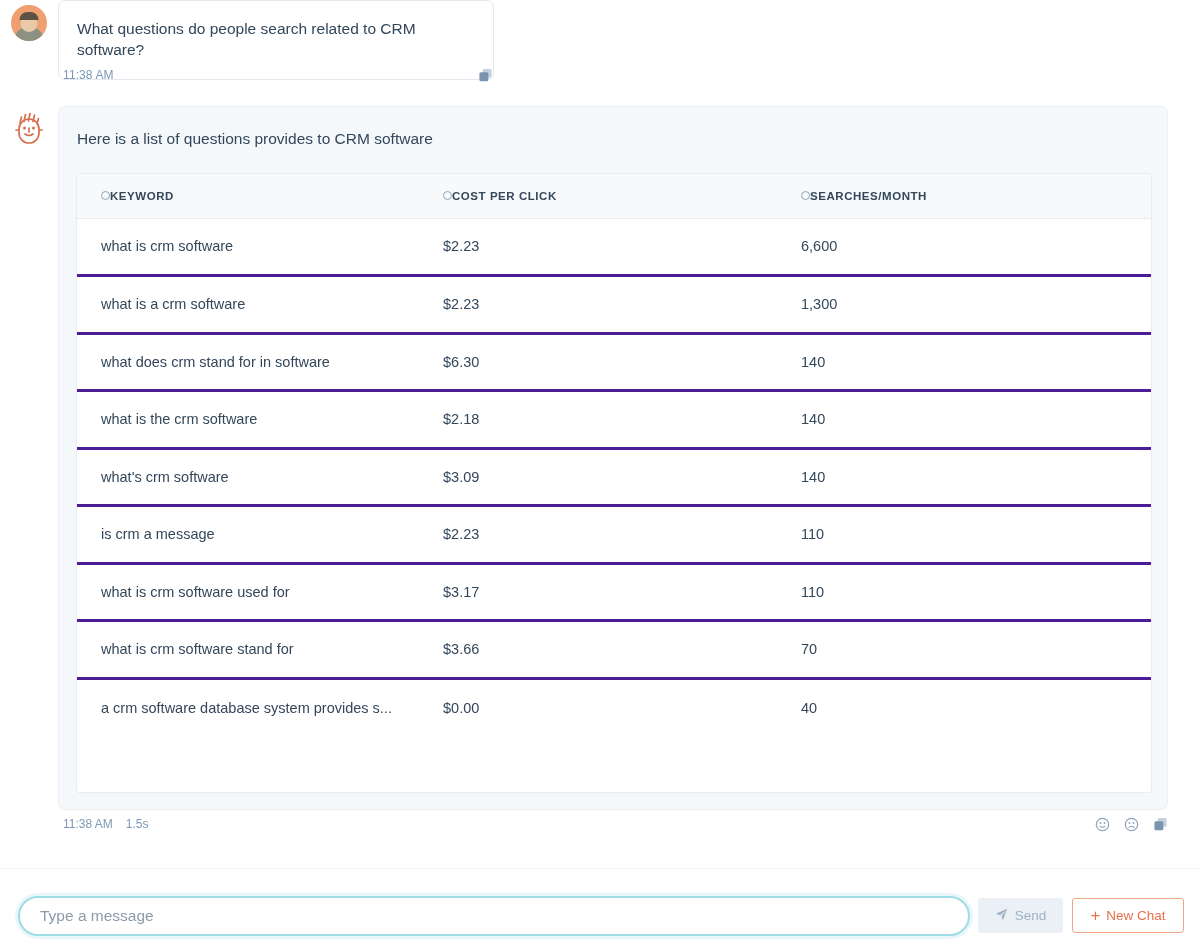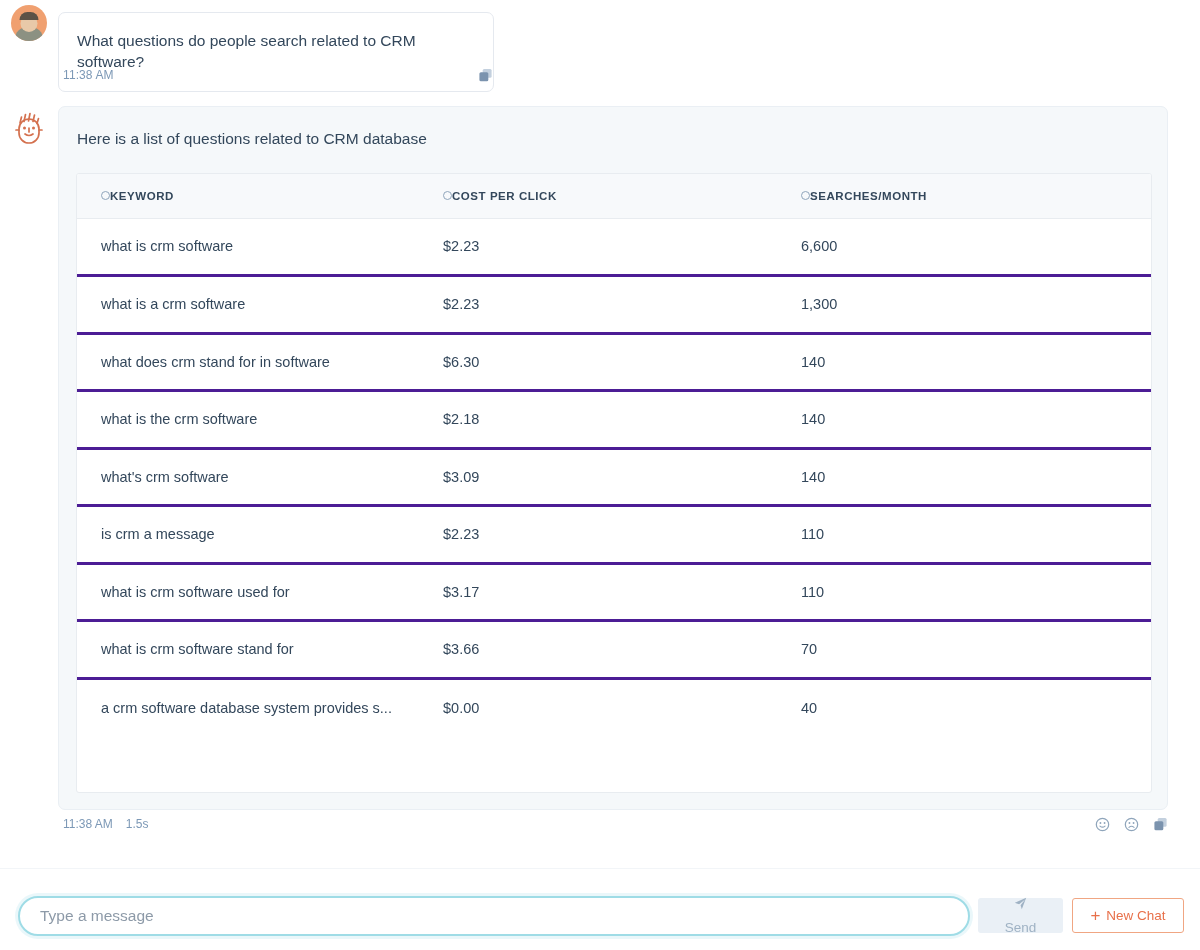--- a/index.html
+++ b/index.html
@@ -34,21 +34,21 @@
     width: 28px; height: 14px; border-radius: 12px 12px 0 0; background: #8c9182;
   }
 
   .avatar-bot {
     position: absolute; left: 11px; top: 111px;
     width: 36px; height: 40px;
   }
 
   
   .bubble-user {
-    position: absolute; left: 58px; top: 12px;
+    position: absolute; left: 58px; top: 0px;
     width: 436px; min-height: 58px;
     background: #ffffff;
     border: 1px solid #e5e9ef;
     border-radius: 7px;
     padding: 18px 20px 18px 18px;
     font-size: 15.5px; color: #33475b; line-height: 1.35;
   }
   .meta-user {
     position: absolute; left: 63px; top: 65px;
     width: 430px; height: 20px;
@@ -151,21 +151,20 @@
 
   .send-btn {
     position: absolute; left: 978px; top: 29px;
     width: 85px; height: 35px;
     background: #eaf0f6;
     border: none; border-radius: 3px;
     display: flex; align-items: center; justify-content: center; gap: 7px;
     color: #9fb2c4; font-size: 13.5px;
     font-family: "Liberation Sans", sans-serif;
     cursor: default;
-    flex-direction: column;
   }
   .newchat-btn {
     position: absolute; left: 1072px; top: 29px;
     width: 112px; height: 35px;
     background: #ffffff;
     border: 1px solid #f0a683; border-radius: 3px;
     display: flex; align-items: center; justify-content: center; gap: 6px;
     color: #e8704a; font-size: 13.5px;
     font-family: "Liberation Sans", sans-serif;
     cursor: pointer;
@@ -213,21 +212,21 @@
             <path d="M18 17 v4"></path>
             <path d="M14 23 q4 3 8 0"></path>
           </g>
           <circle cx="13.5" cy="17" r="1.5" fill="#d4714f"></circle>
           <circle cx="22.5" cy="17" r="1.5" fill="#d4714f"></circle>
         </svg>
       </div>
 
       <div class="bubble-bot">
 
-        <div class="bot-intro">Here is a list of questions related to CRM database</div>
+        <div class="bot-intro">Here is a list of questions provides to CRM software</div>
 
         <div class="table-card">
           <table class="kw">
             <thead>
               <tr>
                 <th>
                   <span class="hdr-wrap">
                     <span class="circ"></span>
                     <span>KEYWORD</span>
                   </span>

